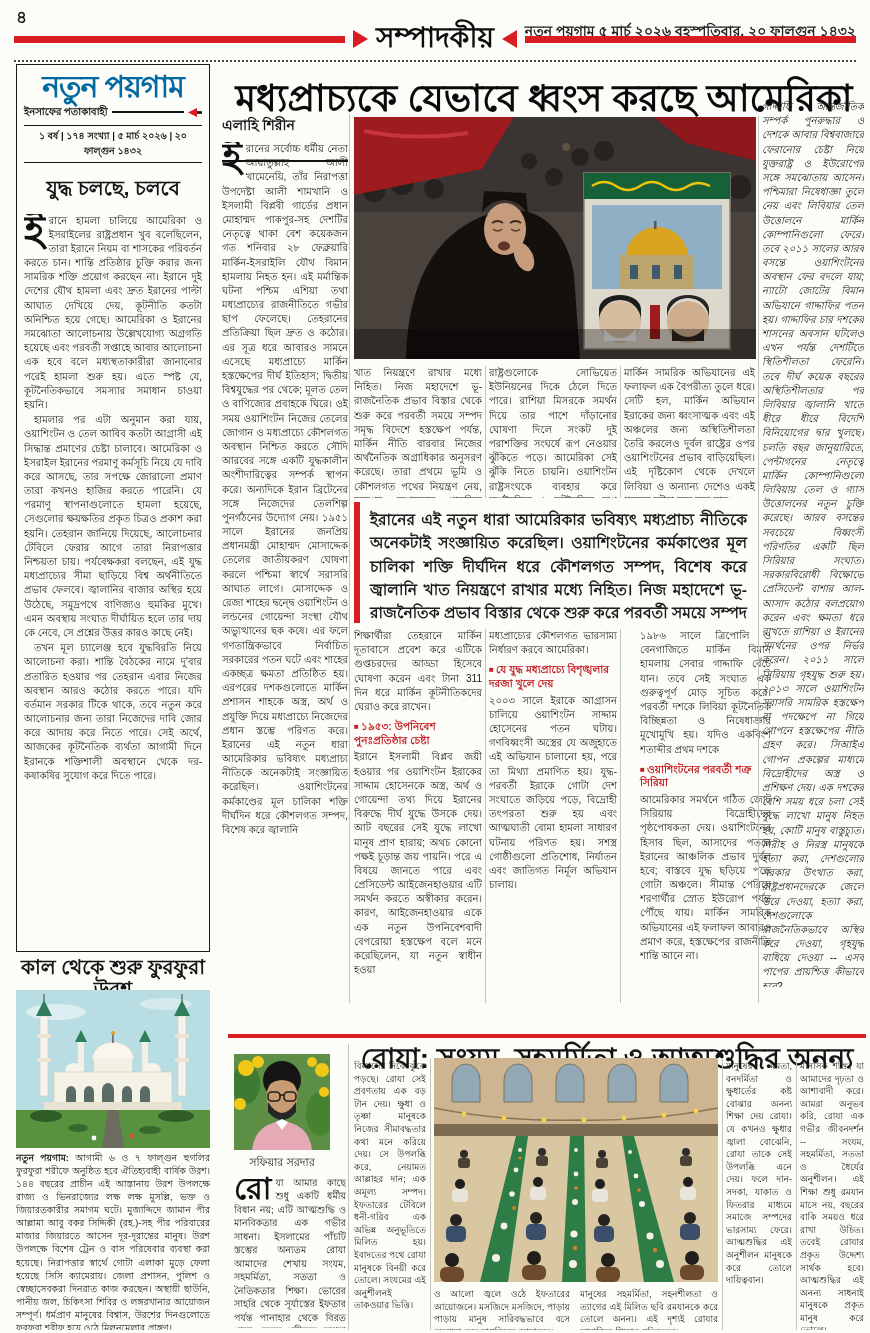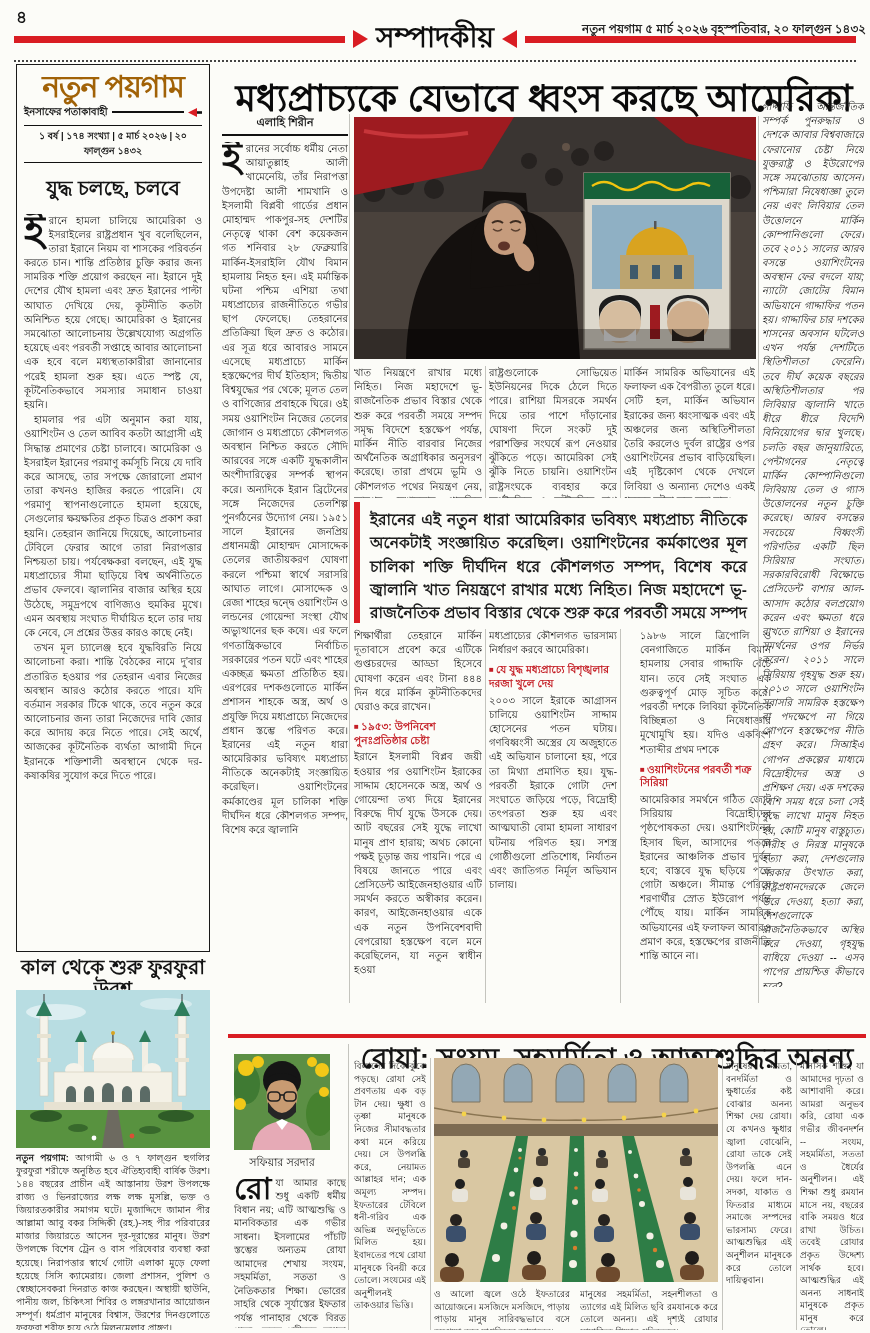--- a/index.html
+++ b/index.html
@@ -8,48 +8,48 @@
   .abs{position:absolute;}
   .bt{text-align:justify;overflow:hidden;line-height:1.42;color:#181818;}
   .f10{font-size:10px;}
   .f9{font-size:9px;line-height:1.4;}
   .vline{position:absolute;width:1px;background:#c4c4be;}
   .dropcap{float:left;font-weight:bold;padding:0 4px 0 0;color:#111;}
   .red-subhead{color:#c41e25;font-weight:800;font-size:10.5px;margin:6px 0 3px;line-height:1.3;}
   .red-subhead::before{content:"■ ";font-size:8px;vertical-align:1px;}
   
   .pageno{left:16px;top:4px;font-size:17px;font-weight:bold;}
-  .dateline{right:4px;top:20px;font-size:12px;font-weight:bold;color:#222;text-align:right;}
+  .dateline{right:14px;top:20px;font-size:14px;font-weight:bold;color:#222;text-align:right;}
   .banner{left:0;right:0;top:20px;height:38px;display:flex;align-items:center;gap:8px;padding:0 14px;position:absolute;}
   .bbar{flex:1;height:7px;background:#d91d23;}
   .tipR{width:0;height:0;border-left:15px solid #d91d23;border-top:9px solid transparent;border-bottom:9px solid transparent;}
   .tipL{width:0;height:0;border-right:15px solid #d91d23;border-top:9px solid transparent;border-bottom:9px solid transparent;}
   .banner-title{font-size:28px;font-weight:900;color:#0d0d0d;white-space:nowrap;}
   .dotted{left:14px;right:14px;top:60px;border-top:2px dotted #444;position:absolute;}
   
   .leftbox{left:16px;top:64px;width:194px;height:888px;border:1.5px solid #1a1a1a;box-sizing:border-box;padding:6px 7px;}
-  .mast-title{font-size:30px;font-weight:900;text-align:center;letter-spacing:-1px;line-height:1.05;color:#a16207;}
+  .mast-title{font-size:30px;font-weight:900;text-align:center;letter-spacing:-1px;line-height:1.05;color:#0369a1;}
   .mast-tagrow{display:flex;align-items:center;justify-content:center;gap:4px;margin-top:1px;}
   .mast-tag{font-size:10px;font-weight:bold;color:#111;white-space:nowrap;font-family:Liberation Serif, serif;}
   .tagline-rule{flex:1;height:2px;background:#111;}
   .mast-issue{margin-top:4px;border-top:1.5px solid #111;border-bottom:1.5px solid #111;
               padding:3px 0;text-align:center;font-size:9.5px;font-weight:bold;}
   .ed-headline{font-size:20px;font-weight:900;text-align:center;margin:10px 0 8px;}
   .ed-body{height:688px;overflow:hidden;}
   .ed-body p{margin:0 0 1px;text-indent:10px;}
   .ed-body p.first{text-indent:0;}
   .dc-ed{font-size:40px;line-height:32px;}
   
   .urs-headline{left:16px;top:956px;width:194px;font-size:20px;font-weight:900;text-align:center;line-height:1.1;}
   .urs-photo{left:16px;top:990px;width:194px;height:158px;}
   .urs-body{left:16px;top:1152px;width:194px;height:178px;font-size:9.2px;}
   
   .main-headline{left:222px;top:54px;width:644px;font-size:37px;font-weight:900;text-align:center;line-height:1.15;color:#0a0a0a;margin-top:24px;}
-  .byline{left:222px;top:114px;width:126px;text-align:center;font-size:11px;font-weight:bold;
-          border-bottom:2px solid #111;padding-bottom:1px;}
+  .byline{left:222px;top:114px;width:126px;text-align:left;font-size:14px;font-weight:bold;
+          border-bottom:2px solid #111;padding-bottom:22px;}
   .mcol1{left:222px;top:142px;width:126px;height:861px;}
   .dc-main{font-size:38px;line-height:31px;}
   .main-photo{left:354px;top:117px;width:402px;height:242px;}
   .colAu{left:354px;top:366px;width:128px;height:132px;}
   .colBu{left:489px;top:366px;width:128px;height:132px;}
   .colCu{left:624px;top:366px;width:131px;height:132px;}
   .pullquote{left:354px;top:502px;width:401px;height:121px;box-sizing:border-box;
              border-left:6px solid #d91d23;padding:6px 8px 6px 10px;
              font-size:15.5px;font-weight:bold;line-height:1.5;color:#1c1c1c;
              text-align:justify;overflow:hidden;}
@@ -230,21 +230,21 @@
   </svg>
 </div>
 
 <div class="abs colAu bt f10">খাত নিয়ন্ত্রণে রাখার মধ্যে নিহিত। নিজ মহাদেশে ভূ-রাজনৈতিক প্রভাব বিস্তার থেকে শুরু করে পরবর্তী সময়ে সম্পদ সমৃদ্ধ বিদেশে হস্তক্ষেপ পর্যন্ত, মার্কিন নীতি বারবার নিজের অর্থনৈতিক অগ্রাধিকার অনুসরণ করেছে। তারা প্রথমে ভূমি ও কৌশলগত পথের নিয়ন্ত্রণ নেয়, তারপর সেখানকার প্রাকৃতিক সম্পদে প্রবেশাধিকার নিশ্চিত করে। ১৯৭৯ সাল ইসলামী বিপ্লবের মাধ্যমে ক্ষমতার পালাবদলের পর দুই দেশের সম্পর্কে ছেদ পড়ে।</div>
 <div class="abs colBu bt f10">রাষ্ট্রগুলোকে সোভিয়েত ইউনিয়নের দিকে ঠেলে দিতে পারে। রাশিয়া মিসরকে সমর্থন দিয়ে তার পাশে দাঁড়ানোর ঘোষণা দিলে সংকট দুই পরাশক্তির সংঘর্ষে রূপ নেওয়ার ঝুঁকিতে পড়ে। আমেরিকা সেই ঝুঁকি নিতে চায়নি। ওয়াশিংটন রাষ্ট্রসংঘকে ব্যবহার করে অর্থনৈতিক ও কূটনৈতিক চাপ প্রয়োগের মাধ্যমে ব্রিটেন, ফ্রান্স ও ইসরাইলকে পিছিয়ে যেতে বাধ্য করে।</div>
 <div class="abs colCu bt f10">মার্কিন সামরিক অভিযানের এই ফলাফল এক বৈপরীত্য তুলে ধরে। সেটি হল, মার্কিন অভিযান ইরাকের জন্য ধ্বংসাত্মক এবং এই অঞ্চলের জন্য অস্থিতিশীলতা তৈরি করলেও দুর্বল রাষ্ট্রের ওপর ওয়াশিংটনের প্রভাব বাড়িয়েছিল। এই দৃষ্টিকোণ থেকে দেখলে লিবিয়া ও অন্যান্য দেশেও একই ধরনের ঘটনা লক্ষ করা যায়।</div>
 
 <div class="abs pullquote">ইরানের এই নতুন ধারা আমেরিকার ভবিষ্যৎ মধ্যপ্রাচ্য নীতিকে অনেকটাই সংজ্ঞায়িত করেছিল। ওয়াশিংটনের কর্মকাণ্ডের মূল চালিকা শক্তি দীর্ঘদিন ধরে কৌশলগত সম্পদ, বিশেষ করে জ্বালানি খাত নিয়ন্ত্রণে রাখার মধ্যে নিহিত। নিজ মহাদেশে ভূ-রাজনৈতিক প্রভাব বিস্তার থেকে শুরু করে পরবর্তী সময়ে সম্পদ সমৃদ্ধ বিদেশে হস্তক্ষেপ পর্যন্ত, মার্কিন নীতি বারবার নিজের অর্থনৈতিক অগ্রাধিকার অনুসরণ করেছে। তারা প্রথমে ভূমি ও কৌশলগত পথের নিয়ন্ত্রণ নেয়, তারপর সেখানকার প্রাকৃতিক সম্পদে প্রবেশাধিকার নিশ্চিত করে।</div>
 
 <div class="abs colAl">
-  <div class="bt f10">শিক্ষার্থীরা তেহরানে মার্কিন দূতাবাসে প্রবেশ করে এটিকে গুপ্তচরদের আড্ডা হিসেবে ঘোষণা করেন এবং টানা ৪৪৪ দিন ধরে মার্কিন কূটনীতিকদের ঘেরাও করে রাখেন।</div>
+  <div class="bt f10">শিক্ষার্থীরা তেহরানে মার্কিন দূতাবাসে প্রবেশ করে এটিকে গুপ্তচরদের আড্ডা হিসেবে ঘোষণা করেন এবং টানা 311 দিন ধরে মার্কিন কূটনীতিকদের ঘেরাও করে রাখেন।</div>
   <div class="red-subhead">১৯৫৩: উপনিবেশ পুনঃপ্রতিষ্ঠার চেষ্টা</div>
   <div class="bt f10">ইরানে ইসলামী বিপ্লব জয়ী হওয়ার পর ওয়াশিংটন ইরাকের সাদ্দাম হোসেনকে অস্ত্র, অর্থ ও গোয়েন্দা তথ্য দিয়ে ইরানের বিরুদ্ধে দীর্ঘ যুদ্ধে উসকে দেয়। আট বছরের সেই যুদ্ধে লাখো মানুষ প্রাণ হারায়; অথচ কোনো পক্ষই চূড়ান্ত জয় পায়নি। পরে এ বিষয়ে জানতে পারে এবং প্রেসিডেন্ট আইজেনহাওয়ার এটি সমর্থন করতে অস্বীকার করেন। কারণ, আইজেনহাওয়ার একে এক নতুন উপনিবেশবাদী বেপরোয়া হস্তক্ষেপ বলে মনে করেছিলেন, যা নতুন স্বাধীন হওয়া</div>
 </div>
 <div class="abs colBl">
   <div class="bt f10">মধ্যপ্রাচ্যের কৌশলগত ভারসাম্য নির্ধারণ করবে আমেরিকা।</div>
   <div class="red-subhead">যে যুদ্ধ মধ্যপ্রাচ্যে বিশৃঙ্খলার দরজা খুলে দেয়</div>
   <div class="bt f10">২০০৩ সালে ইরাকে আগ্রাসন চালিয়ে ওয়াশিংটন সাদ্দাম হোসেনের পতন ঘটায়। গণবিধ্বংসী অস্ত্রের যে অজুহাতে এই অভিযান চালানো হয়, পরে তা মিথ্যা প্রমাণিত হয়। যুদ্ধ-পরবর্তী ইরাকে গোটা দেশ সংঘাতে জড়িয়ে পড়ে, বিদ্রোহী তৎপরতা শুরু হয় এবং আত্মঘাতী বোমা হামলা সাধারণ ঘটনায় পরিণত হয়। সশস্ত্র গোষ্ঠীগুলো প্রতিশোধ, নির্যাতন এবং জাতিগত নির্মূল অভিযান চালায়।</div>
 </div>
 <div class="abs colCl">
   <div class="bt f10">১৯৮৬ সালে ত্রিপোলি ও বেনগাজিতে মার্কিন বিমান হামলায় সেবার গাদ্দাফি বেঁচে যান। তবে সেই সংঘাত এক গুরুত্বপূর্ণ মোড় সূচিত করে। পরবর্তী দশকে লিবিয়া কূটনৈতিক বিচ্ছিন্নতা ও নিষেধাজ্ঞার মুখোমুখি হয়। যদিও একবিংশ শতাব্দীর প্রথম দশকে</div>

